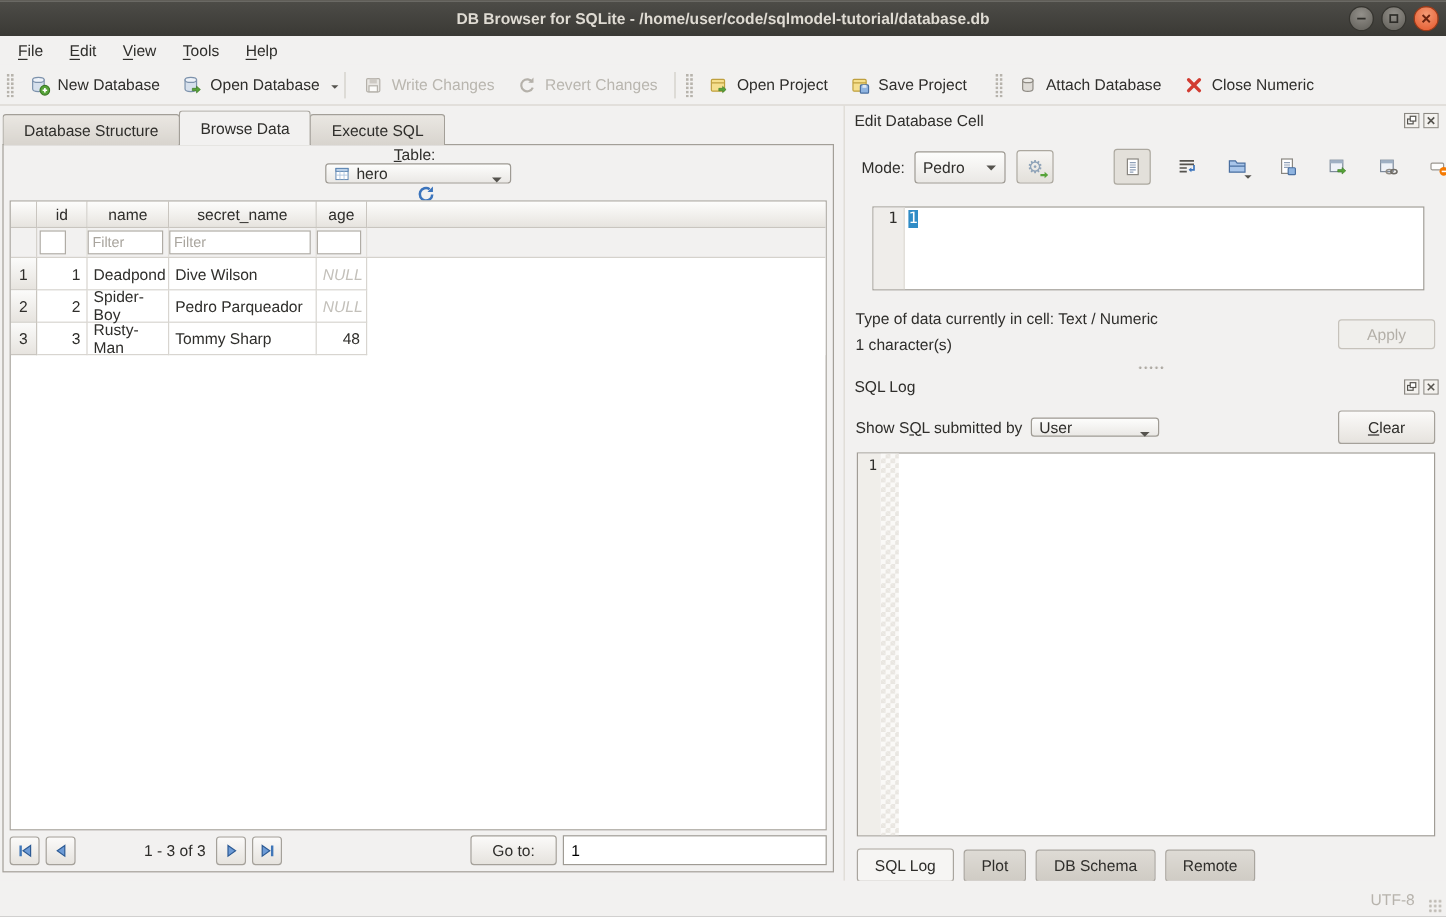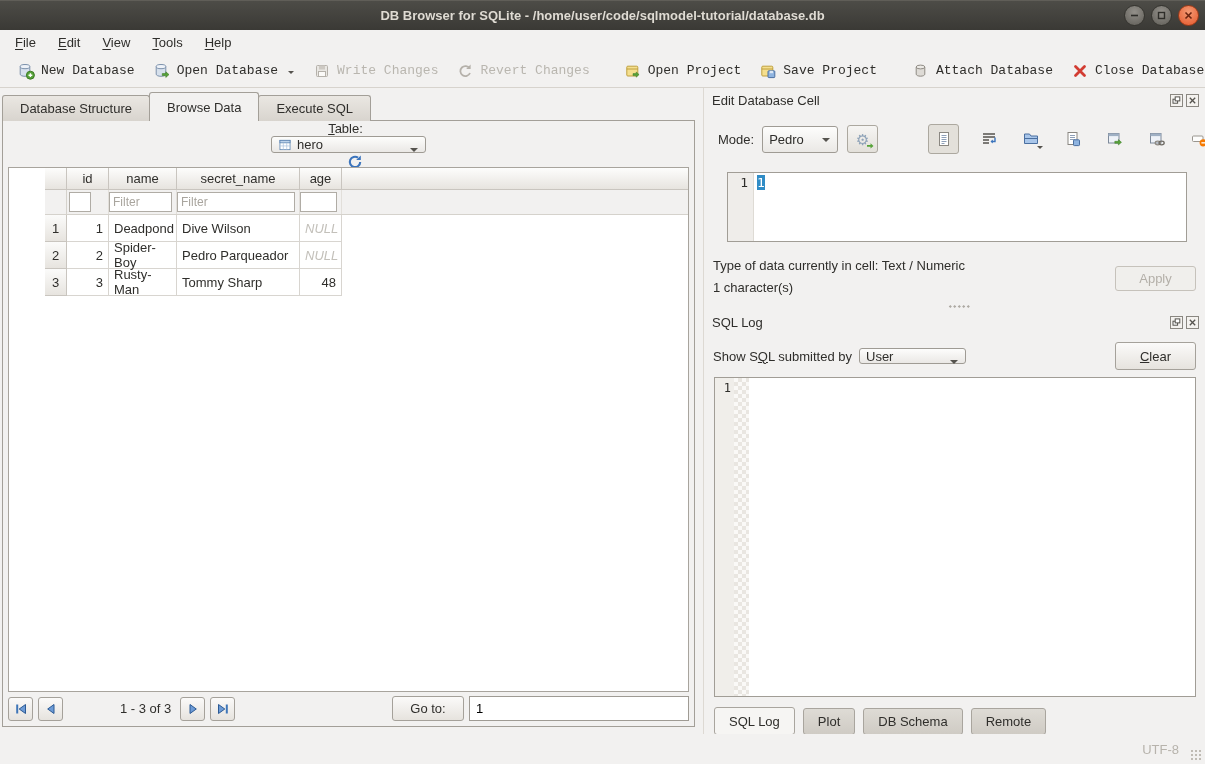--- a/index.html
+++ b/index.html
@@ -15,21 +15,21 @@
   .winbtn{width:21px;height:21px;border-radius:50%;border:1px solid #35342f;
     background:radial-gradient(circle at 50% 32%,#93908a,#5f5d57);display:grid;place-items:center;cursor:default;}
   .winbtn svg{width:11px;height:11px;}
   .winbtn.close{background:radial-gradient(circle at 50% 32%,#f49a74,#e4572b);border-color:#9c3a18;}
 
   
   .menubar{position:absolute;top:30px;left:0;width:100%;height:24px;display:flex;align-items:center;padding-left:4px;background:#f2f1f0;}
   .menu-item{padding:3px 11px;}
   .menu-item u{text-underline-offset:2px;}
   .toolbar{position:absolute;top:54px;left:0;width:100%;height:34px;display:flex;align-items:center;
-    background:#f2f1f0;border-bottom:1px solid #d7d3cd;padding-left:2px;font-family:Liberation Mono, monospace;}
+    background:#f2f1f0;border-bottom:1px solid #d7d3cd;padding-left:2px;}
   .grip{width:7px;height:20px;margin:0 3px;
     background:radial-gradient(circle,#b7b3ac 1px,transparent 1.3px);background-size:3.5px 3.5px;}
   .tsep{width:1px;height:22px;background:#cfccc5;margin:0 5px;}
   .tbtn{display:flex;align-items:center;gap:6px;padding:4px 9px;white-space:nowrap;}
   .tbtn.disabled{color:#b9b6af;}
   .dd-caret{width:0;height:0;border:3.5px solid transparent;border-top-color:#55534e;margin:6px 0 0 1px;}
 
   .ic{width:18px;height:18px;display:block;}
   .ic14{width:14px;height:14px;display:block;}
 
@@ -49,21 +49,21 @@
   .combo:after{content:"";position:absolute;right:7px;top:11px;border:4px solid transparent;border-top-color:#55534e;}
   .ibtn{width:29px;height:28px;display:grid;place-items:center;position:relative;}
   .ibtn .sub-caret{position:absolute;right:2px;bottom:1px;border:3.5px solid transparent;border-top-color:#55534e;}
   .vsep{width:1px;height:22px;background:#d2cec8;margin:0 3px;}
   .chev{color:#55534e;font-size:14px;padding:0 3px;}
   .filter-any{width:145px;height:26px;border:1px solid #9f9b94;border-radius:3px;background:#fff;
     padding:0 6px;font-size:13px;font-family:inherit;color:#2f2e2b;}
   .filter-any::placeholder{color:#a9a59e;}
 
   
-  .grid-area{position:absolute;left:5px;top:46px;width:681px;height:525px;border:1px solid #a8a49d;background:#fff;overflow:hidden;padding-left:36px;}
+  .grid-area{position:absolute;left:5px;top:46px;width:681px;height:525px;border:1px solid #a8a49d;background:#fff;overflow:hidden;}
   .grow{display:flex;}
   .gh{background:linear-gradient(#fdfdfc,#e7e4df);border-right:1px solid #c9c5bf;border-bottom:1px solid #c9c5bf;
     display:flex;align-items:center;justify-content:center;height:22px;}
   .gh.fill{flex:1;border-right:none;justify-content:flex-start;}
   .c-rh{width:22px;}.c-id{width:42px;}.c-name{width:68px;}.c-sec{width:123px;}.c-age{width:42px;}
   .frow{height:25px;display:flex;background:#f2f1f0;border-bottom:1px solid #d5d2cc;align-items:center;}
   .fcell{display:flex;align-items:center;height:100%;border-right:1px solid #e2dfda;}
   .fcell input{width:calc(100% - 4px);height:20px;border:1px solid #b0aca5;background:#fff;font-family:inherit;font-size:12px;padding:0 3px;}
   .fcell input::placeholder{color:#a9a59e;}
   .fcell.fill{flex:1;border-right:none;}
@@ -238,21 +238,21 @@
         <path d="M4.2 5v7.2c0 1.1 1.9 2 4.3 2s4.3-.9 4.3-2V5z" fill="#dedbd6" stroke="#8f8b84"></path>
         <ellipse cx="8.5" cy="5" rx="4.3" ry="1.9" fill="#eceae6" stroke="#8f8b84"></ellipse>
       </svg>
       <span>Attach Database</span>
     </div>
 
     <div class="tbtn">
       <svg class="ic" viewBox="0 0 18 18">
         <path d="M4.5 4.5l9 9M13.5 4.5l-9 9" stroke="#d23c32" stroke-width="2.8" stroke-linecap="round"></path>
       </svg>
-      <span>Close Database</span>
+      <span>Close Numeric</span>
     </div>
   </div>
 
   <div class="tabbar">
     <div class="tab">
         <span>Database Structure</span>
       </div>
     <div class="tab active">
         <span>Browse Data</span>
       </div>

